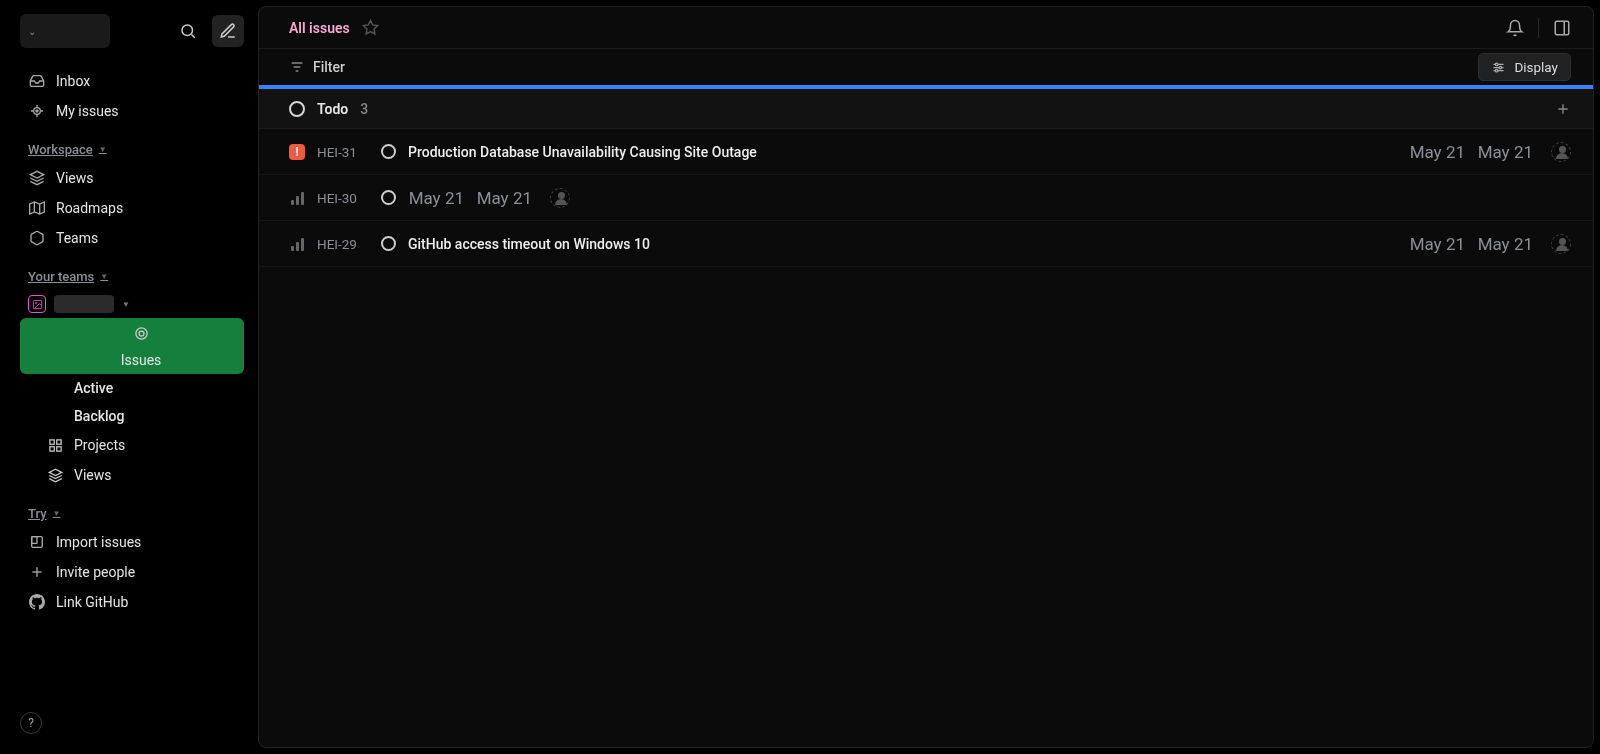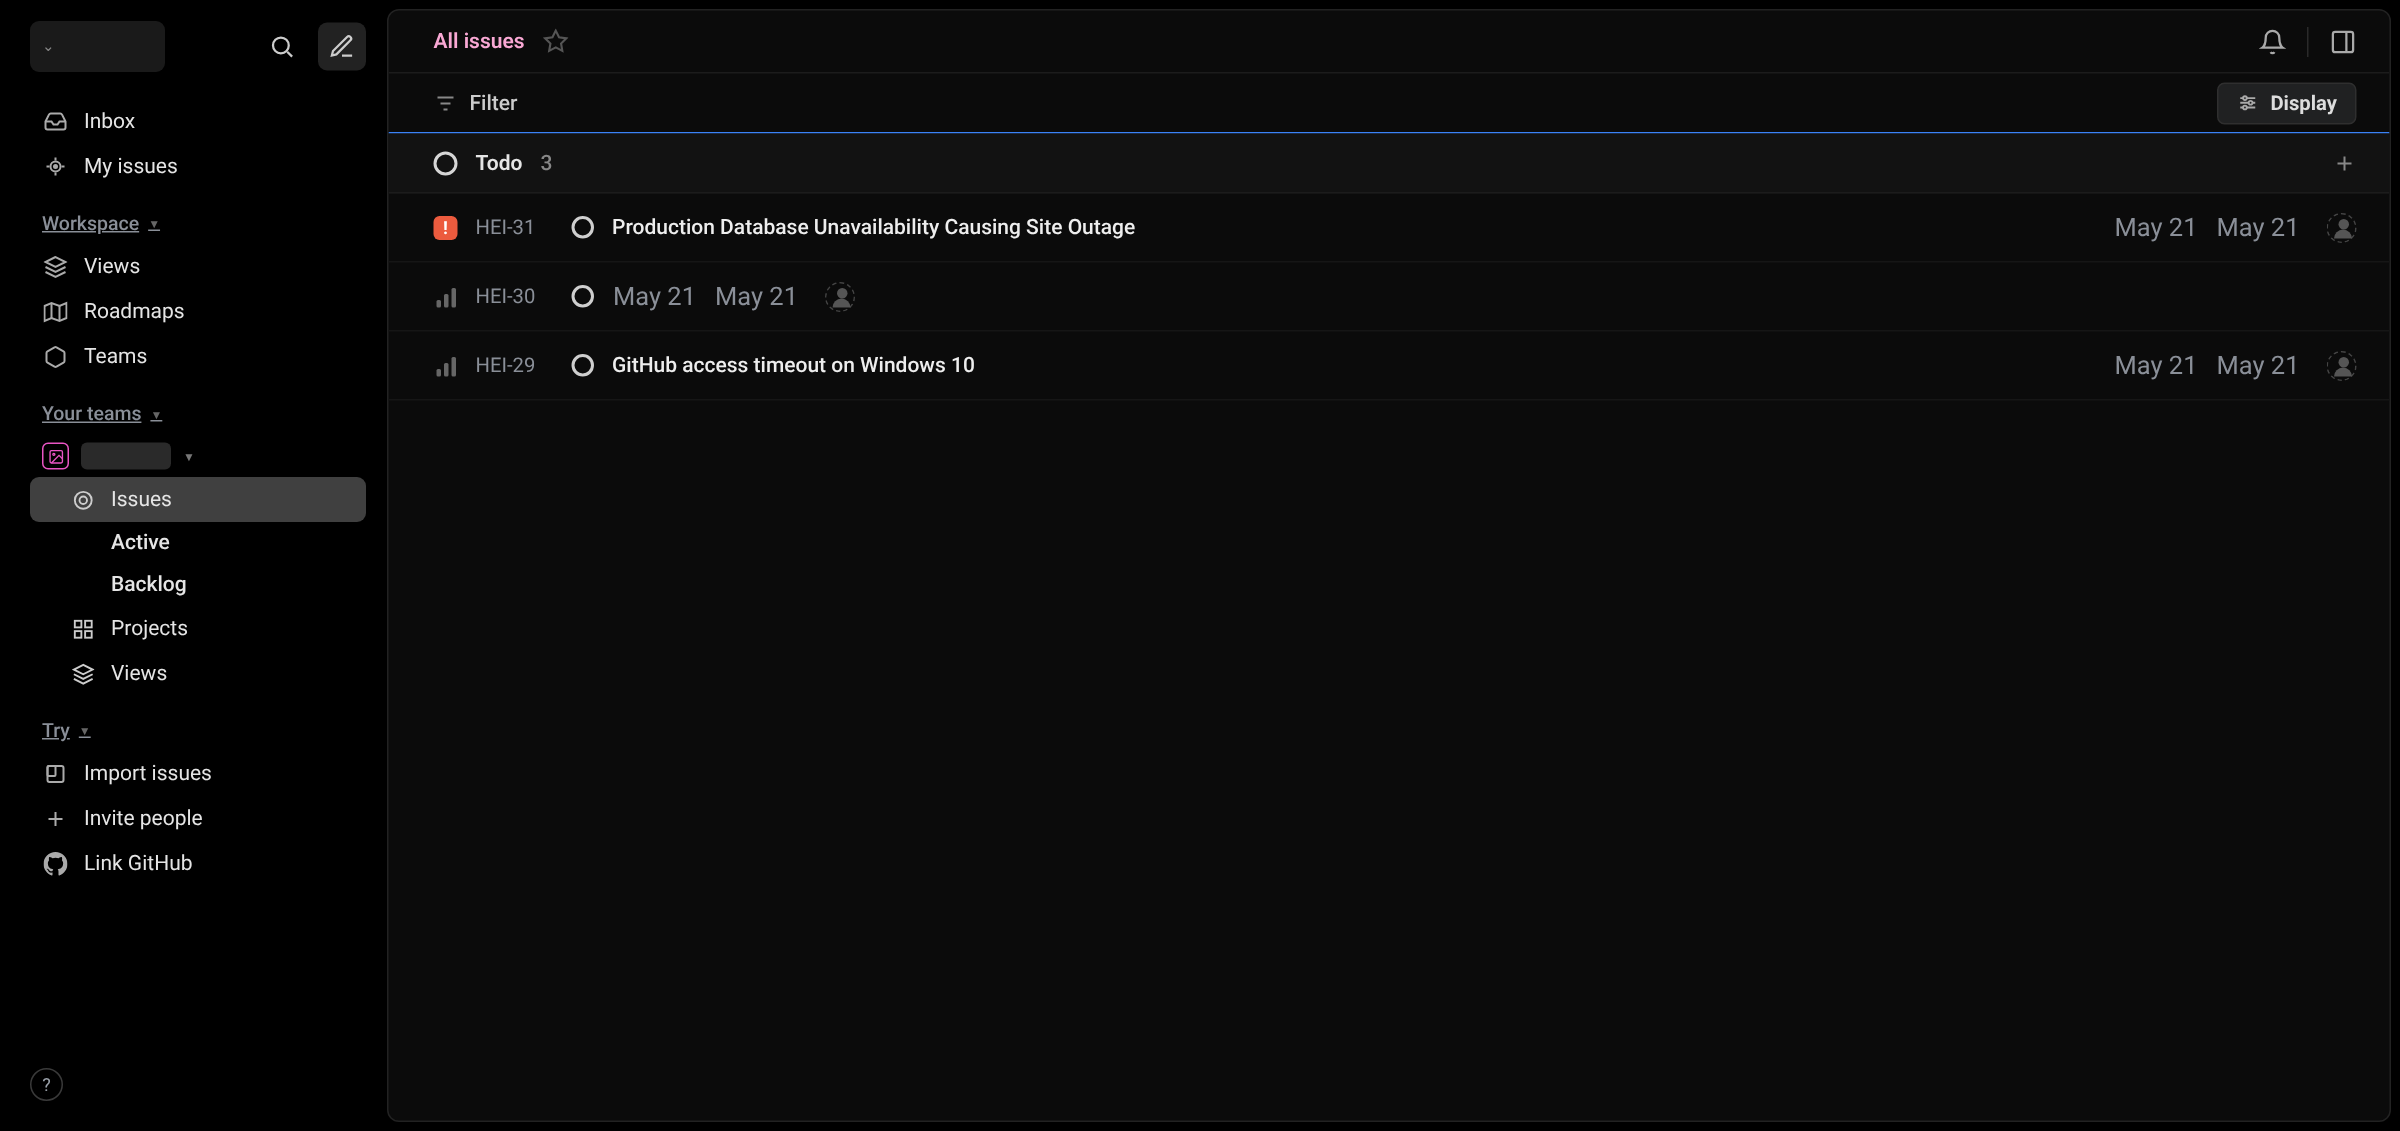--- a/index.html
+++ b/index.html
@@ -61,21 +61,21 @@
     .sidebar-item {
       display: flex;
       align-items: center;
       gap: 10px;
       padding: 6px 8px;
       border-radius: 6px;
       color: #e5e5e5;
       font-weight: 400;
       cursor: pointer;
     }
-    .sidebar-item.selected { background: #404040; }
+    .sidebar-item.selected { background: #15803d; flex-direction: column; }
     .sidebar-item .icon { width: 18px; height:18px; display:flex; align-items:center; justify-content:center; color:#aaa;}
 
     .section-header {
       display:flex; align-items:center; gap:6px;
       color:#8a8f98; font-size:13px; font-weight:500;
       padding: 16px 8px 6px 8px;
       text-decoration: underline;
     }
     .section-header .tiny-chev { font-size:8px; color:#666;}
 
@@ -129,30 +129,30 @@
     .header .star { color:#555; }
     .header .right { margin-left:auto; display:flex; align-items:center; gap:14px; color:#aaa;}
     .header .vdivider { width:1px; height:20px; background:#2a2a2a;}
     .header .right svg{width:18px;height:18px;}
 
     .filterbar {
       height:40px;
       display:flex; align-items:center;
       padding:0 22px 0 30px;
       gap:10px;
-      border-bottom:1px solid #3b82f6;
+      border-bottom:4px solid #3b82f6;
     }
     .filterbar .filter-btn { display:flex; align-items:center; gap:8px; color:#ccc; font-size:14px; font-weight:500;}
     .filterbar .filter-btn svg{color:#888;}
     .filterbar .right { margin-left:auto; }
     .display-btn {
       display:flex; align-items:center; gap:8px;
       background:#202122; border:1px solid #2f2f2f;
       padding:5px 12px; border-radius:5px;
-      color:#ddd; font-size:13.5px; font-weight:700;
+      color:#ddd; font-size:13.5px; font-weight:400;
     }
     .display-btn svg{width:15px;height:15px;color:#aaa;}
 
     .group-header {
       height:40px;
       background:#121212;
       border-bottom:1px solid #1c1c1c;
       display:flex; align-items:center; gap:12px;
       padding:0 22px 0 30px;
       color:#e5e5e5;

